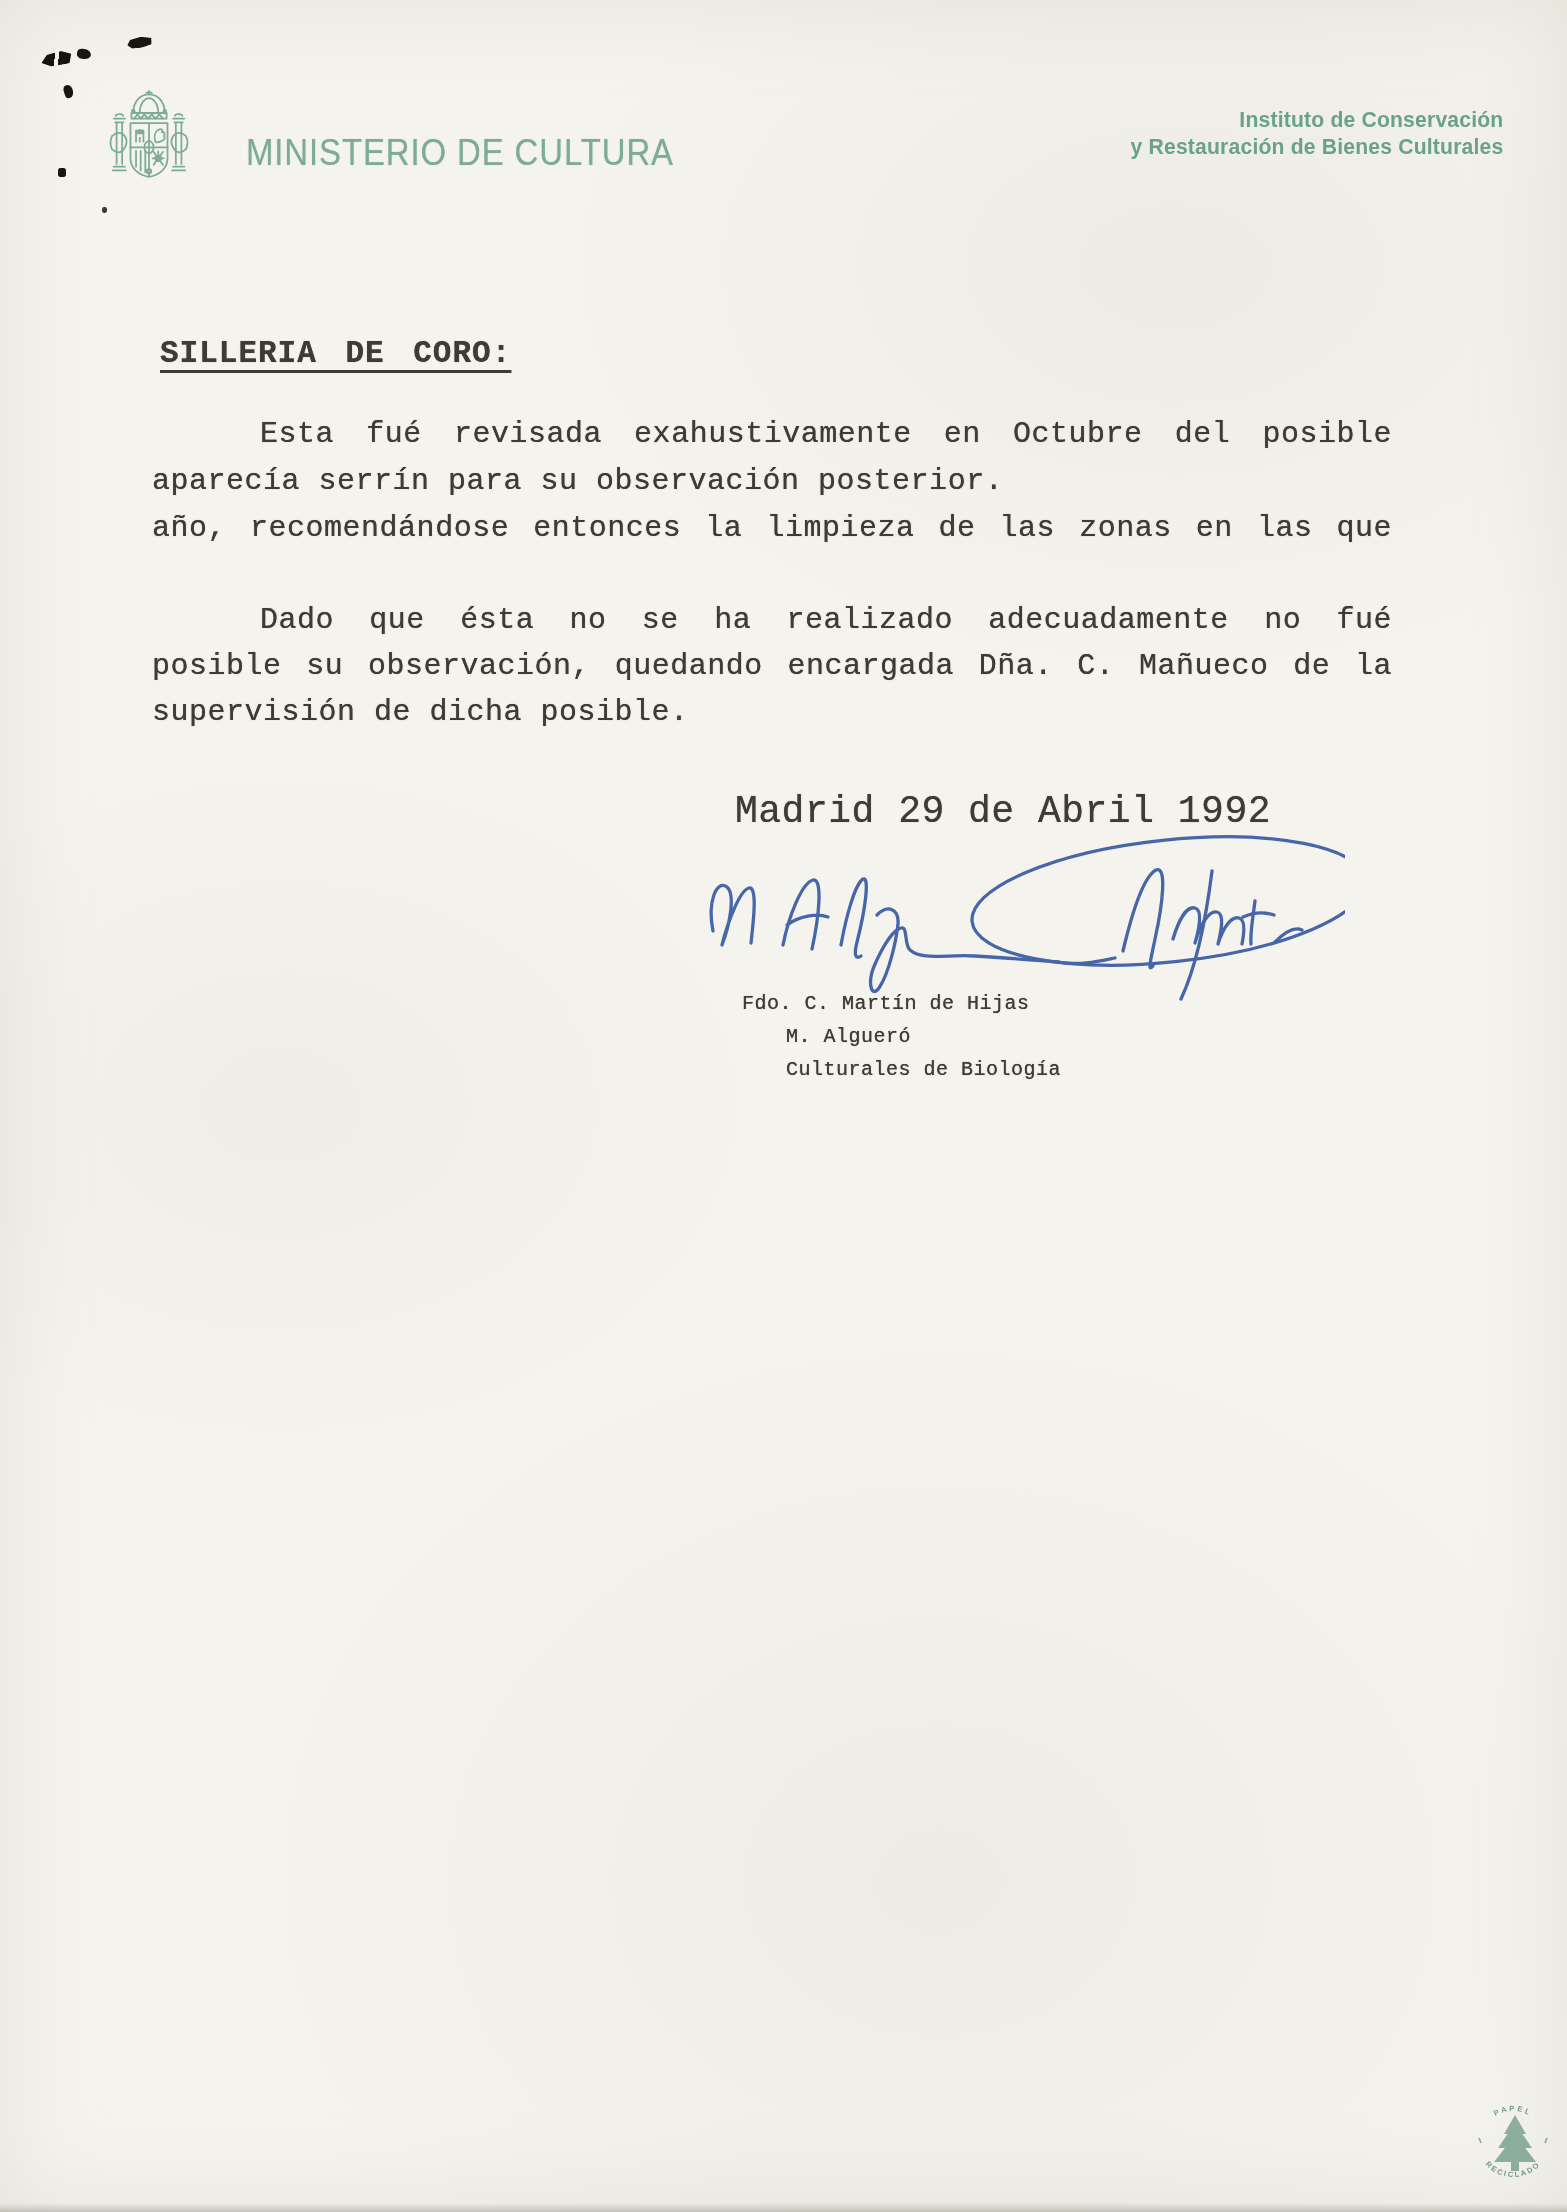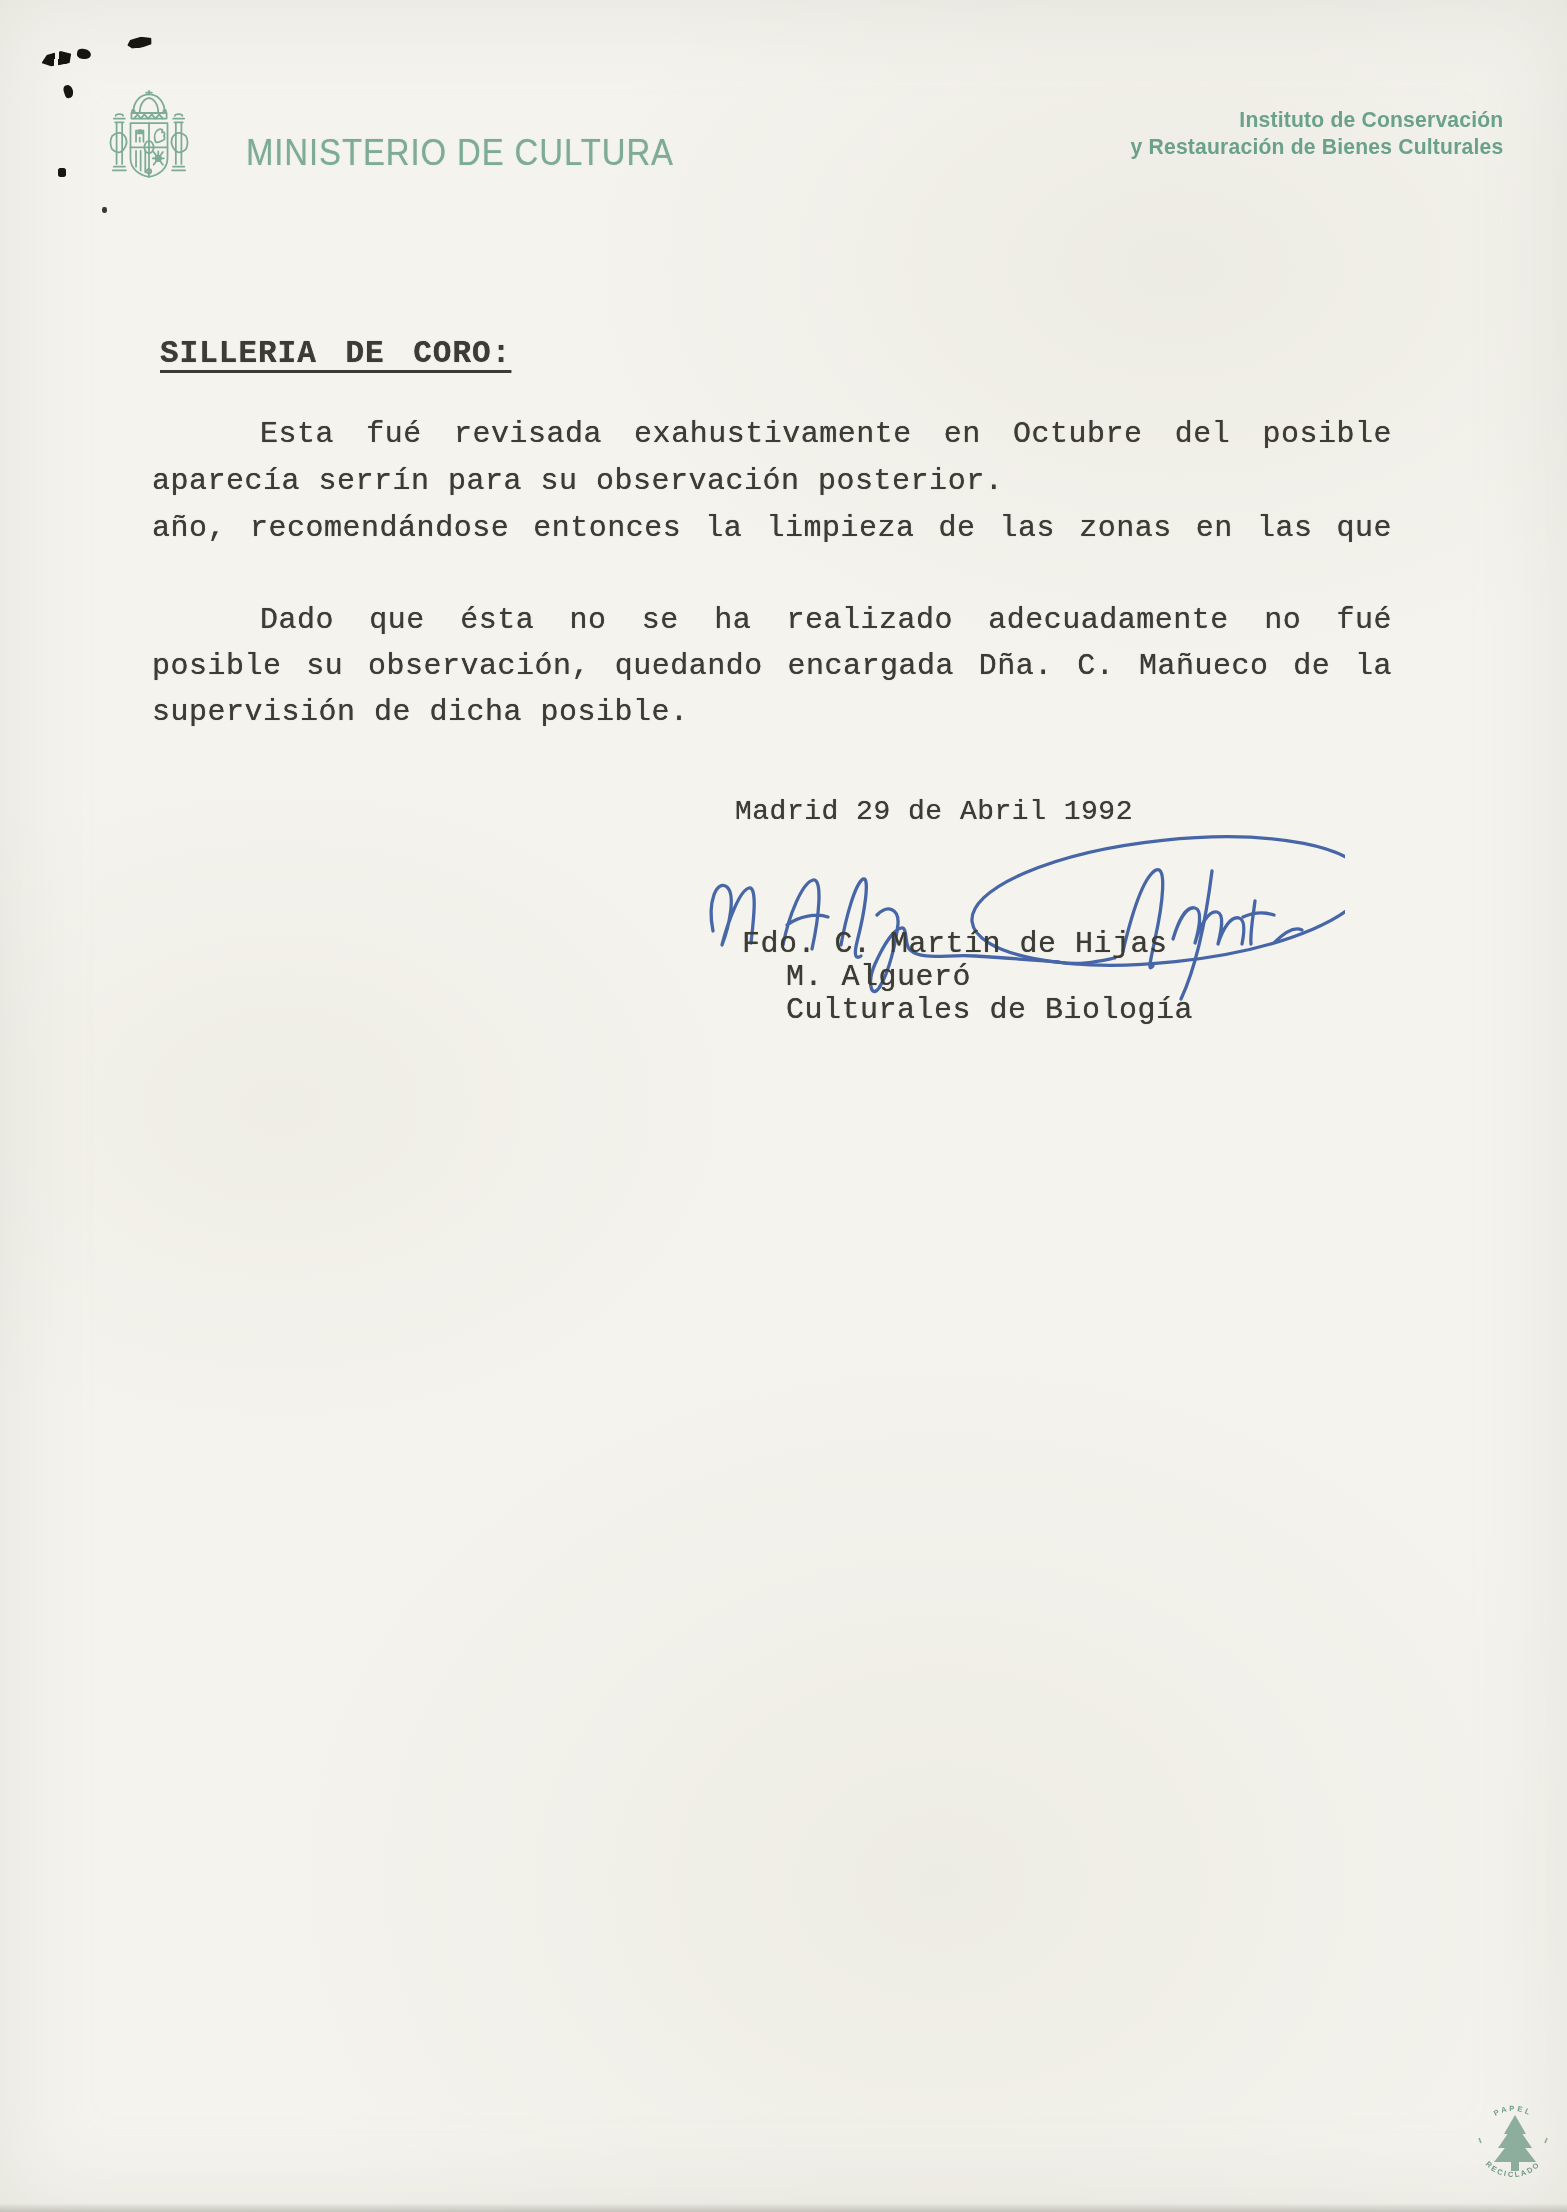--- a/index.html
+++ b/index.html
@@ -62,26 +62,26 @@
   }
   .para{position:absolute;left:152px;width:1240px;font-size:30px;letter-spacing:.5px;}
   .p1{top:411px;line-height:47px;}
   .p2{top:597px;line-height:46px;}
   .line{width:100%;}
   .just{text-align:justify;text-align-last:justify;}
   .indent{padding-left:108px;box-sizing:border-box;}
 
   .dateline{
     position:absolute;left:735px;top:794px;
-    font-size:28px;letter-spacing:.5px;line-height:36px;white-space:nowrap;
+    font-size:38px;letter-spacing:.5px;line-height:36px;white-space:nowrap;
   }
   .signature{position:absolute;left:695px;top:833px;}
   .sigblock{
-    position:absolute;left:742px;top:928px;
-    font-size:30px;letter-spacing:.5px;line-height:33px;
+    position:absolute;left:742px;top:987px;
+    font-size:20px;letter-spacing:.5px;line-height:33px;
   }
   .sigline{white-space:nowrap;}
   .sig-ind{margin-left:44px;}
 
   .recycle{position:absolute;left:1470px;top:2098px;opacity:.88;}
   .recycle text{font-family:"Liberation Sans",sans-serif;font-weight:700;}
 </style>
 </head>
 <body>
 

